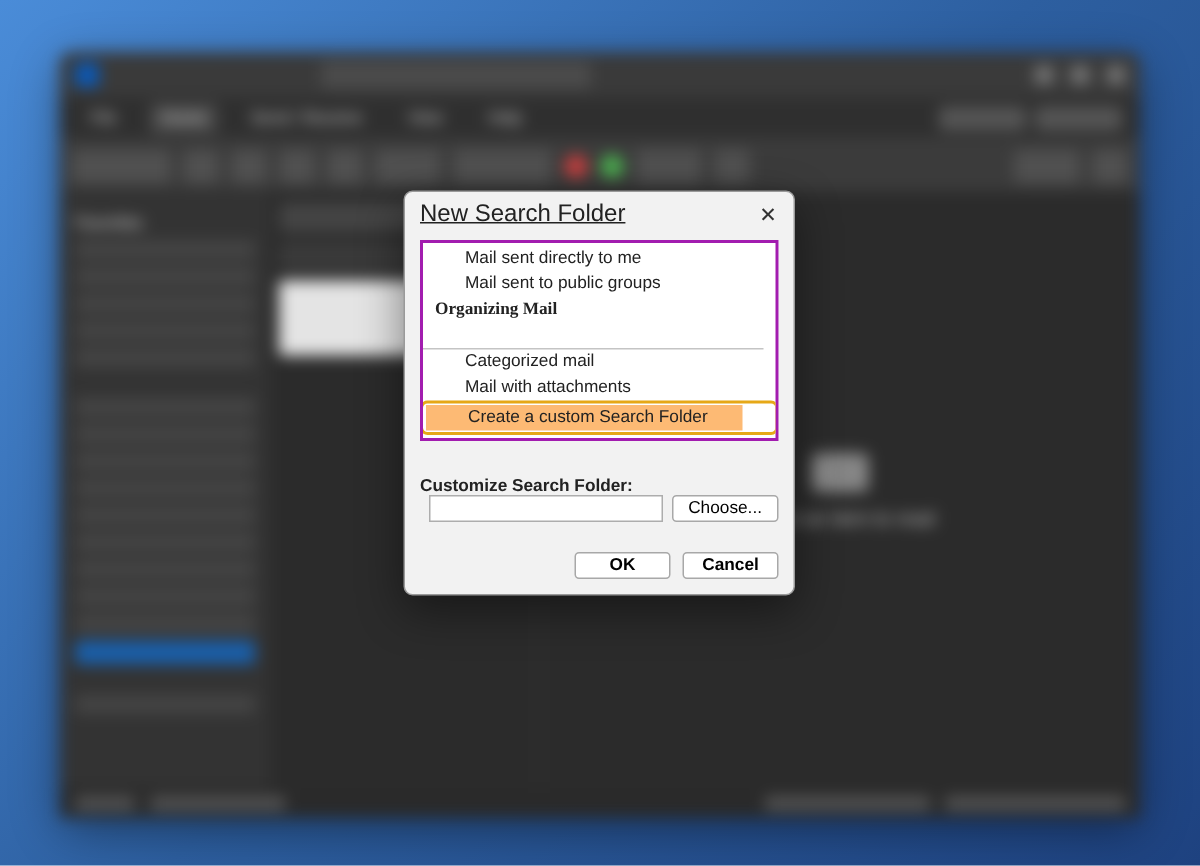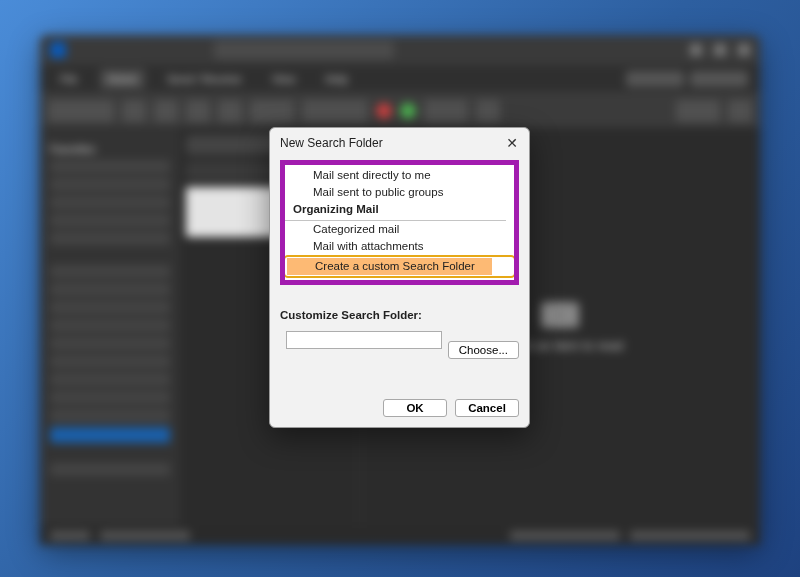--- a/index.html
+++ b/index.html
@@ -98,53 +98,52 @@
       border: 1px solid #9a9a9a;
       border-radius: 6px;
       box-shadow: 0 10px 30px rgba(0,0,0,0.45);
       font-size: 11.5px;
       color: #222;
     }
     .dlg-title {
       display: flex; align-items: center; justify-content: space-between;
       padding: 6px 8px 4px 10px;
     }
-    .dlg-title .txt { font-size: 12px; }
+    .dlg-title .txt { font-size: 16px; text-decoration: underline; }
     .close-x {
       width: 18px; height: 18px; display:flex;align-items:center;justify-content:center;
       font-size: 14px; color: #333; cursor: pointer; border-radius:3px;
     }
     .dlg-body { padding: 4px 10px 10px 10px; }
     .section-label { font-weight: 600; margin: 2px 0 4px 0; font-size: 11.5px;}
     .list-area {
-      background: #fff; border: 5px solid #a21caf;
+      background: #fff; border: 2px solid #a21caf;
       max-height: 184px; overflow: hidden;
       font-size: 11.5px; padding: 2px 0;
     }
     .list-row { padding: 1px 4px 1px 28px; line-height: 15px; white-space: nowrap;}
     .list-group {
-      font-weight: 600; padding: 1px 4px 3px 8px; line-height: 15px;
-      border-bottom: 1px solid #c4c4c4; margin-right: 8px;
+      font-weight: 600; padding: 1px 4px 18px 8px; line-height: 15px;
+      border-bottom: 1px solid #c4c4c4; margin-right: 8px; font-family: Liberation Serif, serif;
     }
     .highlight-box {
       border: 2px solid #e6a817; border-radius: 5px;
       margin: 0 -2px; padding: 1px 2px;
     }
     .list-row.selected { background: #fdba74; margin-right: 20px;}
     .subsection-label { font-weight: 600; margin-top: 24px; font-size: 11.5px;}
     .hint-text { font-size: 11px; color: #333; margin: 3px 0 5px 6px;}
     .criteria-row { display:flex; gap:6px; align-items:center; padding-left:6px;}
     .criteria-field {
       flex:1; height: 18px; background: #fff; border: 1px solid #adadad;
     }
     .btn {
       background: #fff; border: 1px solid #a8a8a8; border-radius: 3px;
       padding: 2px 10px; font-size: 11.5px; cursor: pointer; min-width: 56px;
       font-family: inherit;
-      margin-top: 20px;
     }
     .dlg-footer {
       display: flex; gap: 8px; justify-content: flex-end;
       padding: 10px 10px 10px 10px;
     }
     .btn.primary { min-width: 64px; font-weight: bold; }
   </style>
 </head>
 <body>
 

